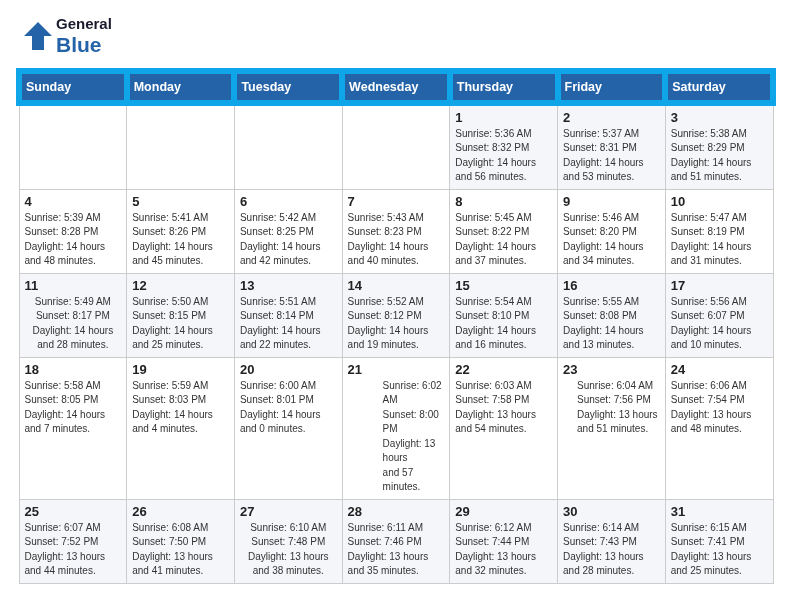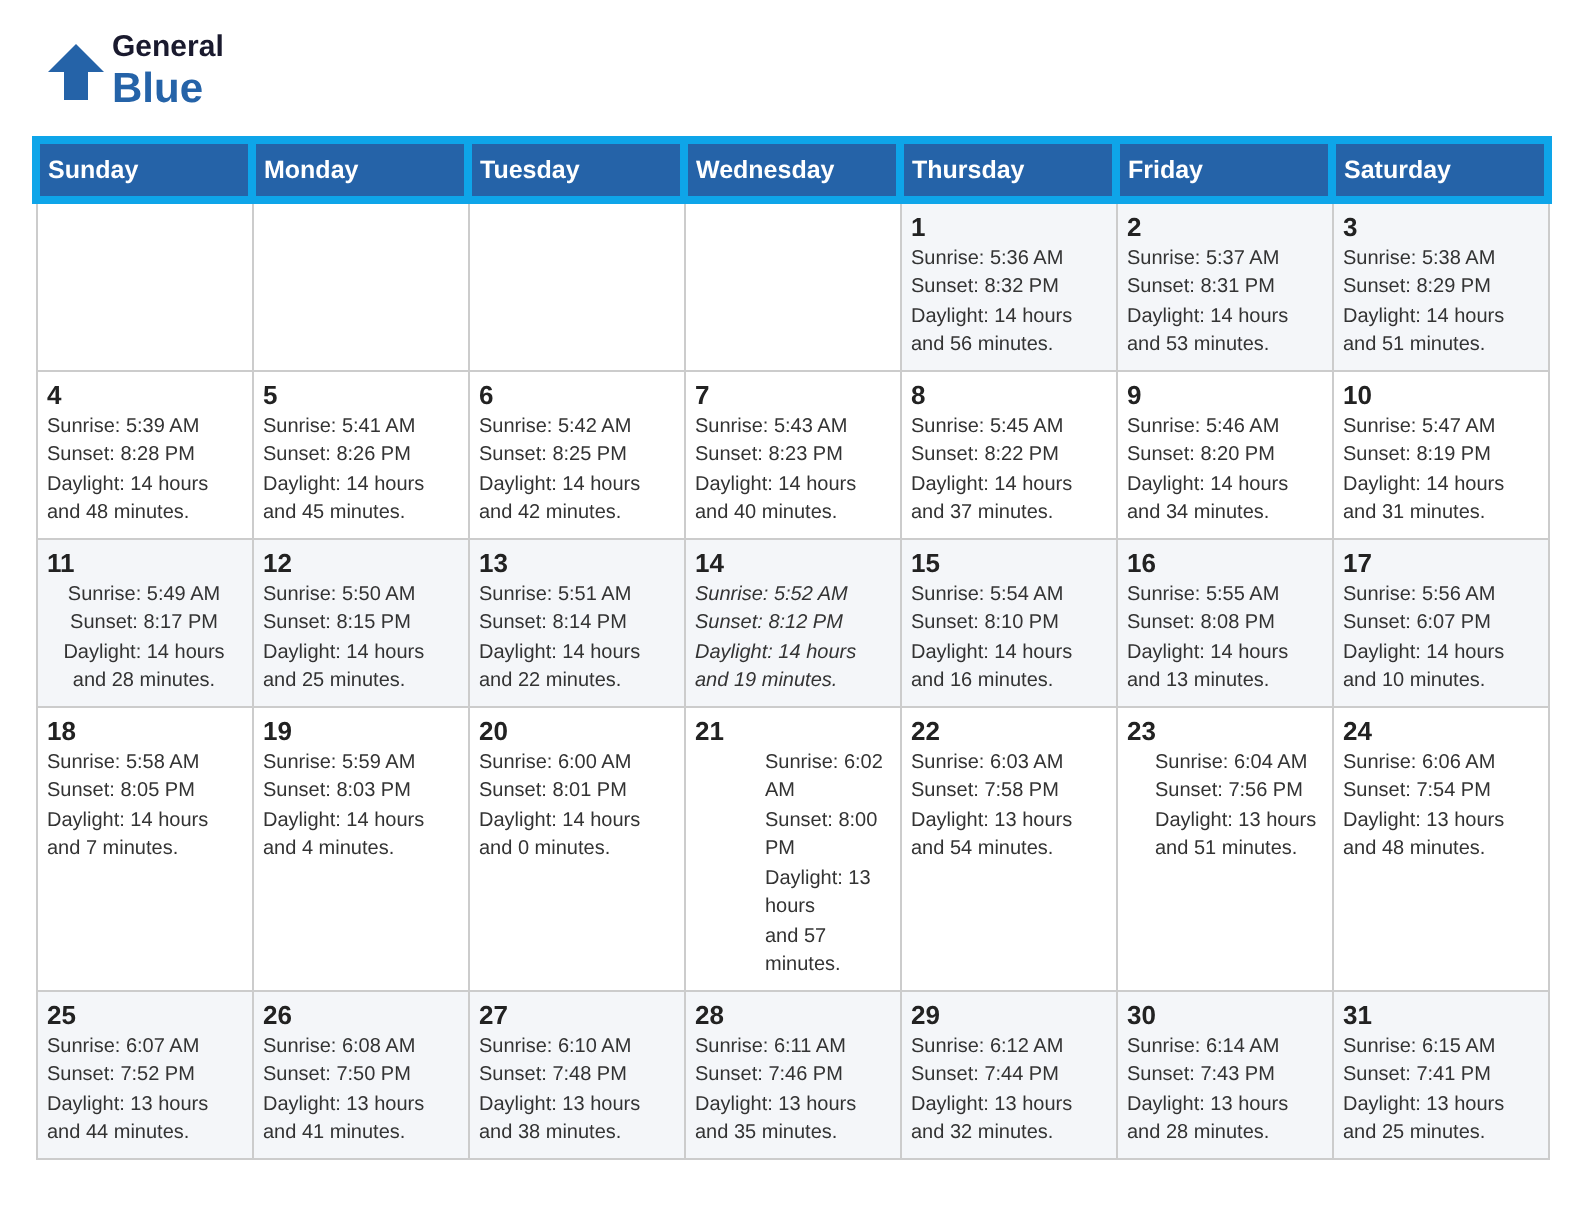--- a/index.html
+++ b/index.html
@@ -49,21 +49,21 @@
       border-collapse: collapse;
       table-layout: fixed;
     }
     thead th {
       background: #2563a8;
       color: #fff;
       font-size: 12.5px;
       font-weight: 600;
       padding: 6px 4px;
       text-align: left;
-      border: 4px solid #0ea5e9;
+      border: 6px solid #0ea5e9;
     }
     tbody td {
       border: 1px solid #ccc;
       vertical-align: top;
       padding: 4px 5px;
       font-size: 10.5px;
       color: #222;
       height: 84px;
       background: #fff;
     }
@@ -217,21 +217,21 @@
         </td>
         <td>
           <span class="day-num">13</span>
           <div class="cell-info" style="white-space: pre-line;">Sunrise: 5:51 AM
 Sunset: 8:14 PM
 Daylight: 14 hours
 and 22 minutes.</div>
         </td>
         <td>
           <span class="day-num">14</span>
-          <div class="cell-info" style="white-space: pre-line; font-style: italic;">Sunrise: 5:52 AM
+          <div class="cell-info" style="white-space: pre-line;">Sunrise: 5:52 AM
 Sunset: 8:12 PM
 Daylight: 14 hours
 and 19 minutes.</div>
         </td>
         <td>
           <span class="day-num">15</span>
           <div class="cell-info" style="white-space: pre-line;">Sunrise: 5:54 AM
 Sunset: 8:10 PM
 Daylight: 14 hours
 and 16 minutes.</div>
@@ -312,21 +312,21 @@
         </td>
         <td>
           <span class="day-num">26</span>
           <div class="cell-info" style="white-space: pre-line;">Sunrise: 6:08 AM
 Sunset: 7:50 PM
 Daylight: 13 hours
 and 41 minutes.</div>
         </td>
         <td>
           <span class="day-num">27</span>
-          <div class="cell-info" style="white-space: pre-line;">Sunrise: 6:10 AM
+          <div class="cell-info" style="white-space: pre-line; text-align: center;">Sunrise: 6:10 AM
 Sunset: 7:48 PM
 Daylight: 13 hours
 and 38 minutes.</div>
         </td>
         <td>
           <span class="day-num">28</span>
           <div class="cell-info" style="white-space: pre-line;">Sunrise: 6:11 AM
 Sunset: 7:46 PM
 Daylight: 13 hours
 and 35 minutes.</div>

